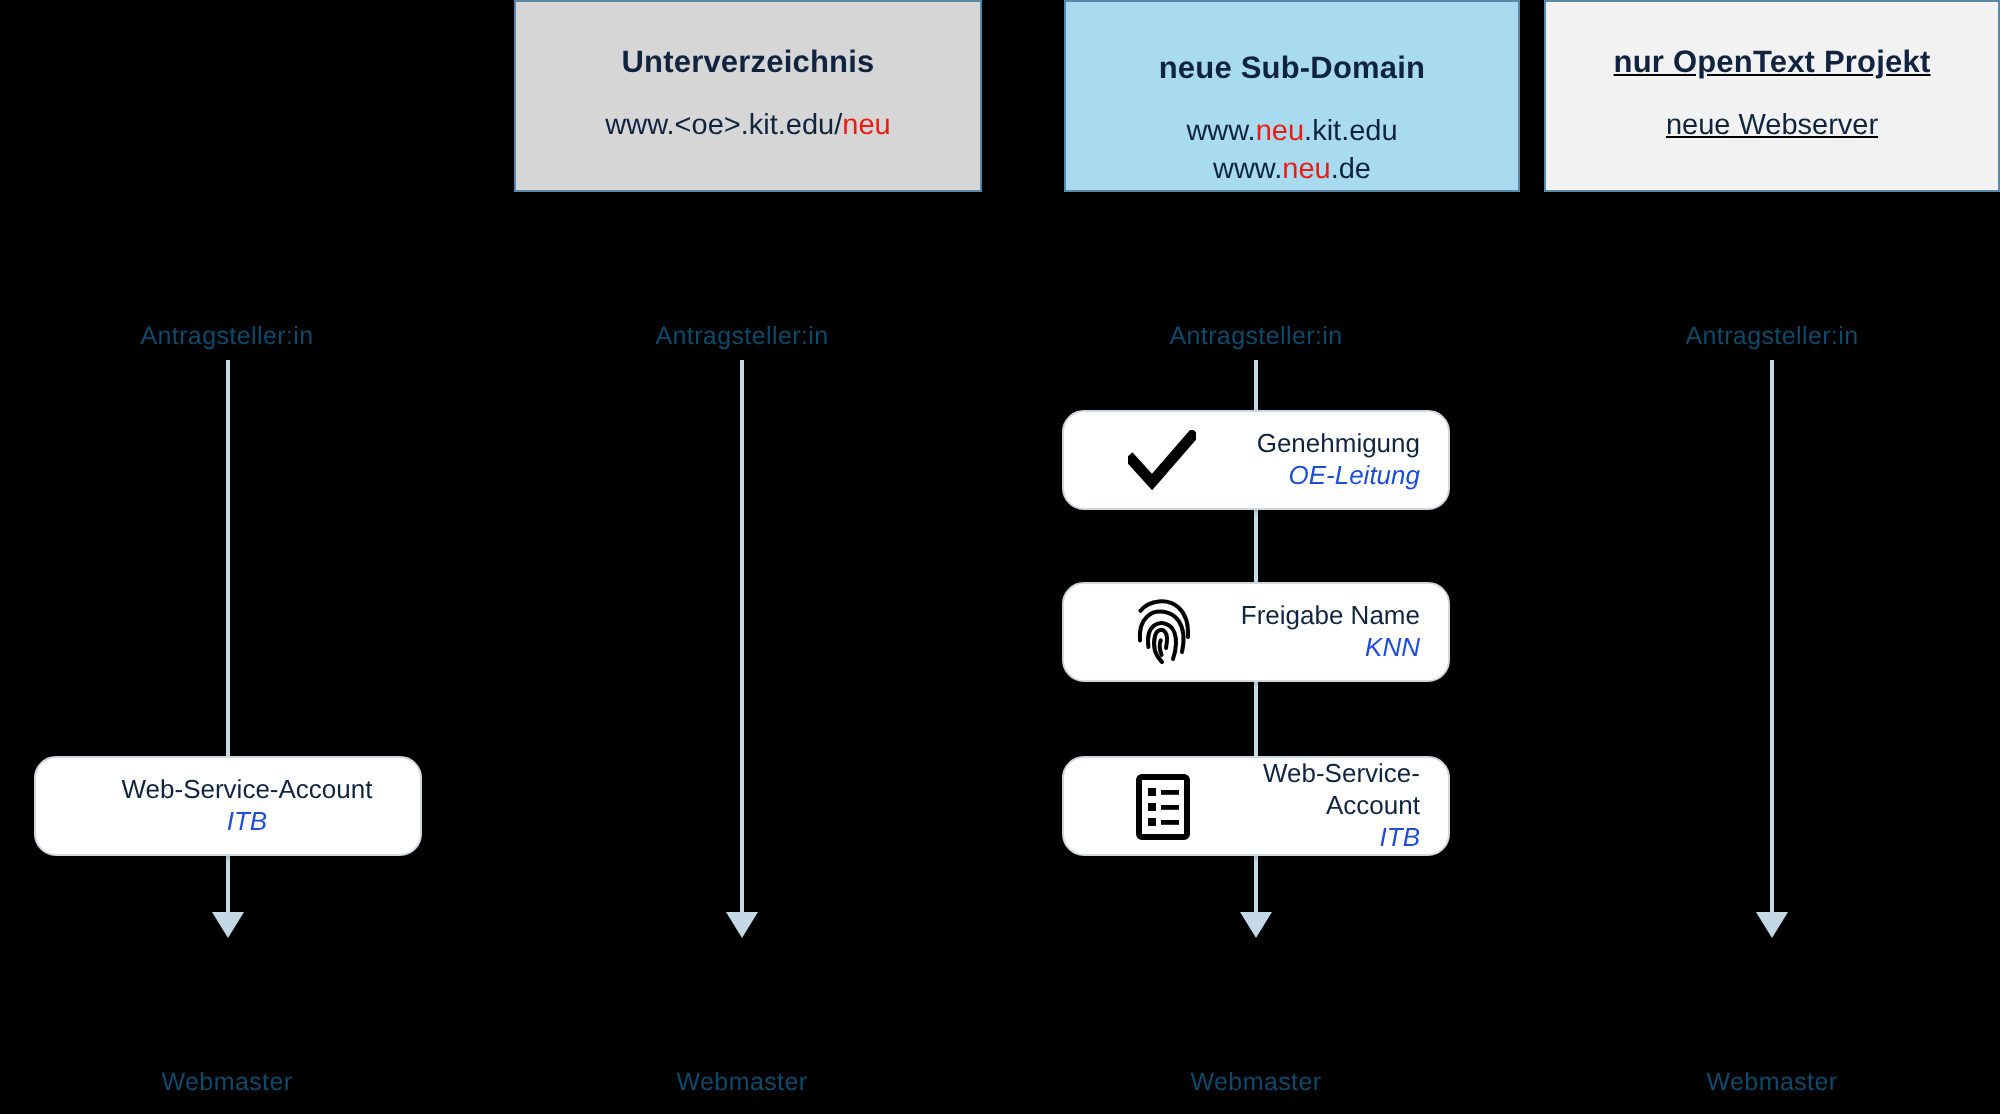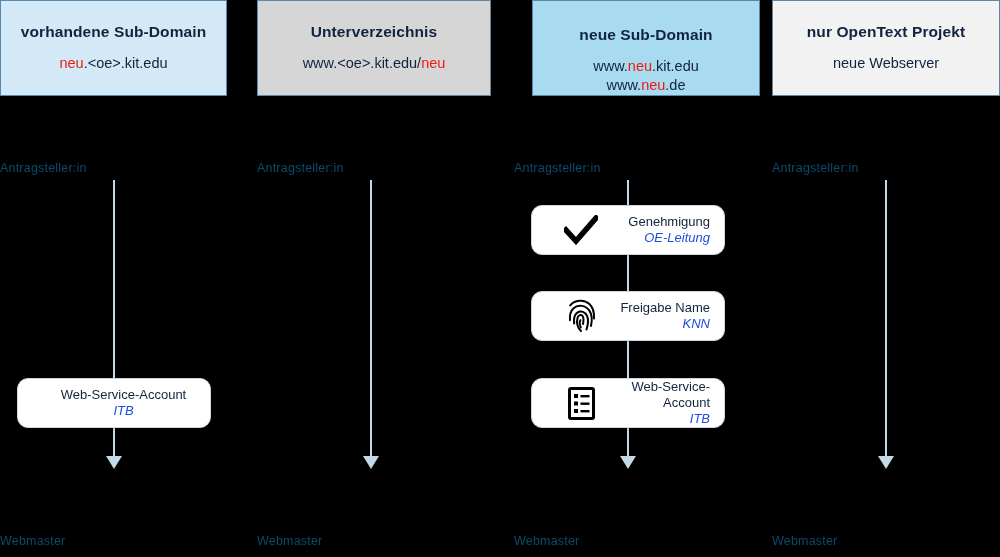--- a/index.html
+++ b/index.html
@@ -47,38 +47,38 @@
     font-size: 14.5px;
     color: #10243f;
     text-align: center;
     line-height: 19px;
   }
   .hl { color: #ee1b11; }
 
   .hdr.c1 { left: 0px;   width: 227px; background: #d4e9f7; }
   .hdr.c2 { left: 257px; width: 234px; background: #d6d6d6; }
   .hdr.c3 { left: 532px; width: 228px; background: #a8daf0; justify-content: flex-end; }
-  .hdr.c4 { left: 772px; width: 228px; background: #f2f2f2; }
+  .hdr.c4 { left: 772px; width: 228px; background: #f2f2f2; text-decoration: underline; }
 
   
   .lane {
     position: absolute;
     top: 97px;
     height: 460px;
   }
   .lane.c1 { left: 0px;   width: 227px; }
   .lane.c2 { left: 257px; width: 228px; }
   .lane.c3 { left: 514px; width: 228px; }
   .lane.c4 { left: 772px; width: 228px; }
 
   .role-label {
     position: absolute;
     left: 0;
     width: 100%;
-    text-align: left;
+    text-align: center;
     font-size: 12.5px;
     color: #0d4a6b;
     letter-spacing: .2px;
   }
   .role-top    { top: 64px; }
   .role-bottom { top: 437px; }
 
   
   .flow-line {
     position: absolute;
@@ -153,24 +153,20 @@
   .pbox.p1 { top: 108px; }
   .pbox.p2 { top: 194px; }
   .pbox.p3 { top: 281px; }
   .pbox.single { top: 281px; }
 </style>
 </head>
 <body>
 
 <div class="header-row">
 
-  <div class="hdr c1">
-    <div class="hdr-title">vorhandene Sub-Domain</div>
-    <div class="hdr-sub"><span class="hl">neu</span><span>.&lt;oe&gt;.kit.edu</span></div>
-  </div>
 
   <div class="hdr c2">
     <div class="hdr-title">Unterverzeichnis</div>
     <div class="hdr-sub"><span>www.&lt;oe&gt;.kit.edu/</span><span class="hl">neu</span></div>
   </div>
 
   <div class="hdr c3">
     <div class="hdr-title">neue Sub-Domain</div>
     <div class="hdr-sub">
       <div><span>www.</span><span class="hl">neu</span><span>.kit.edu</span></div>

